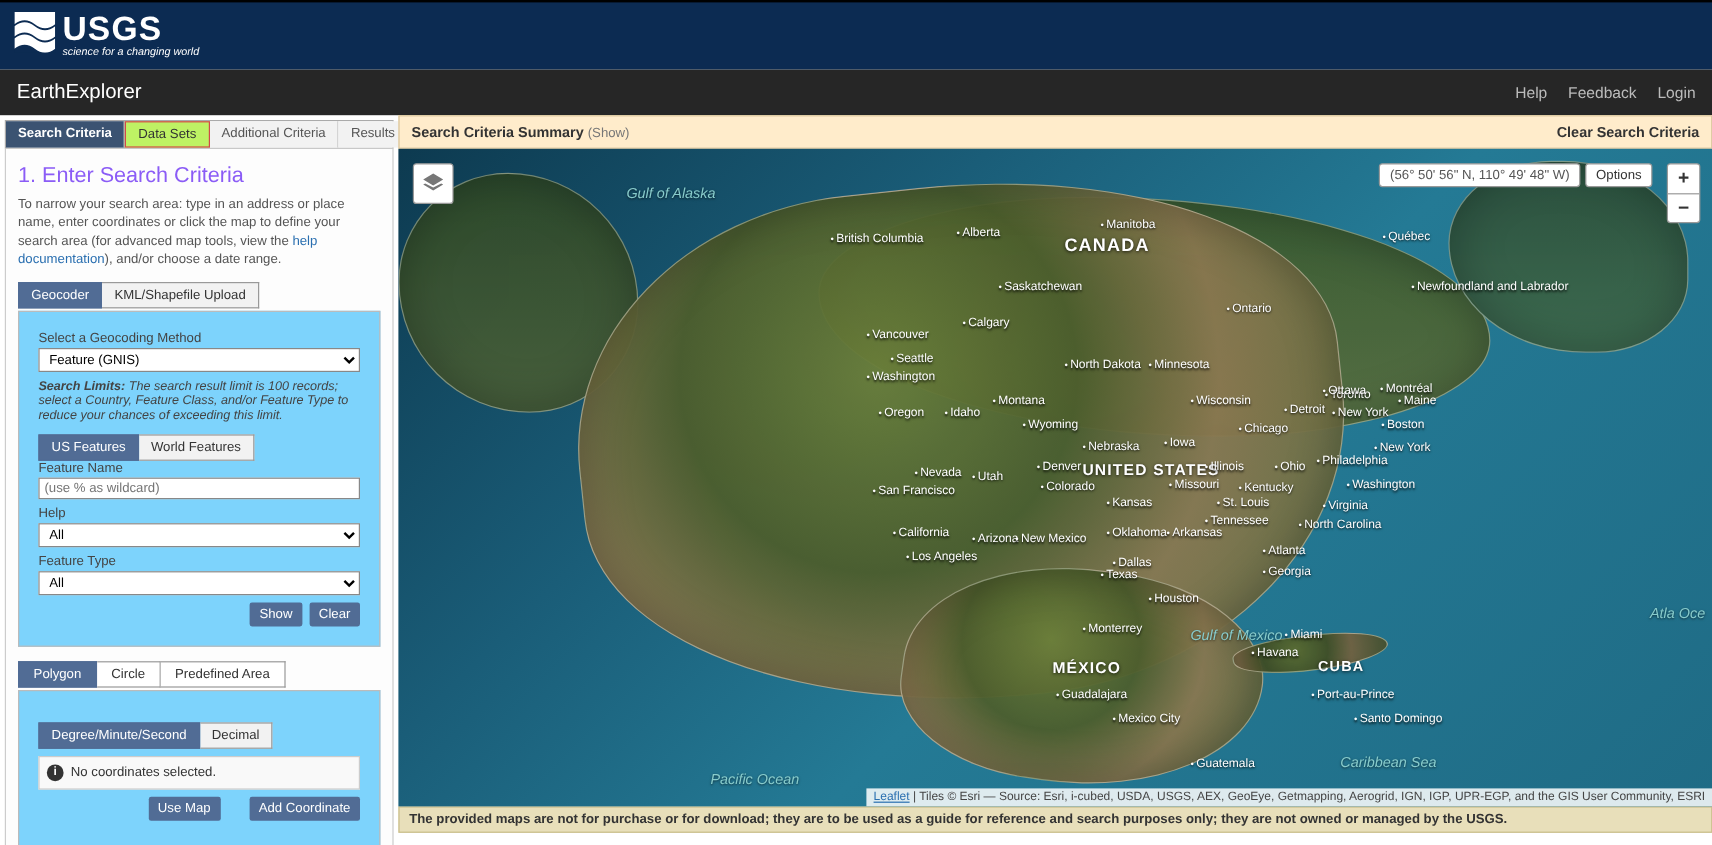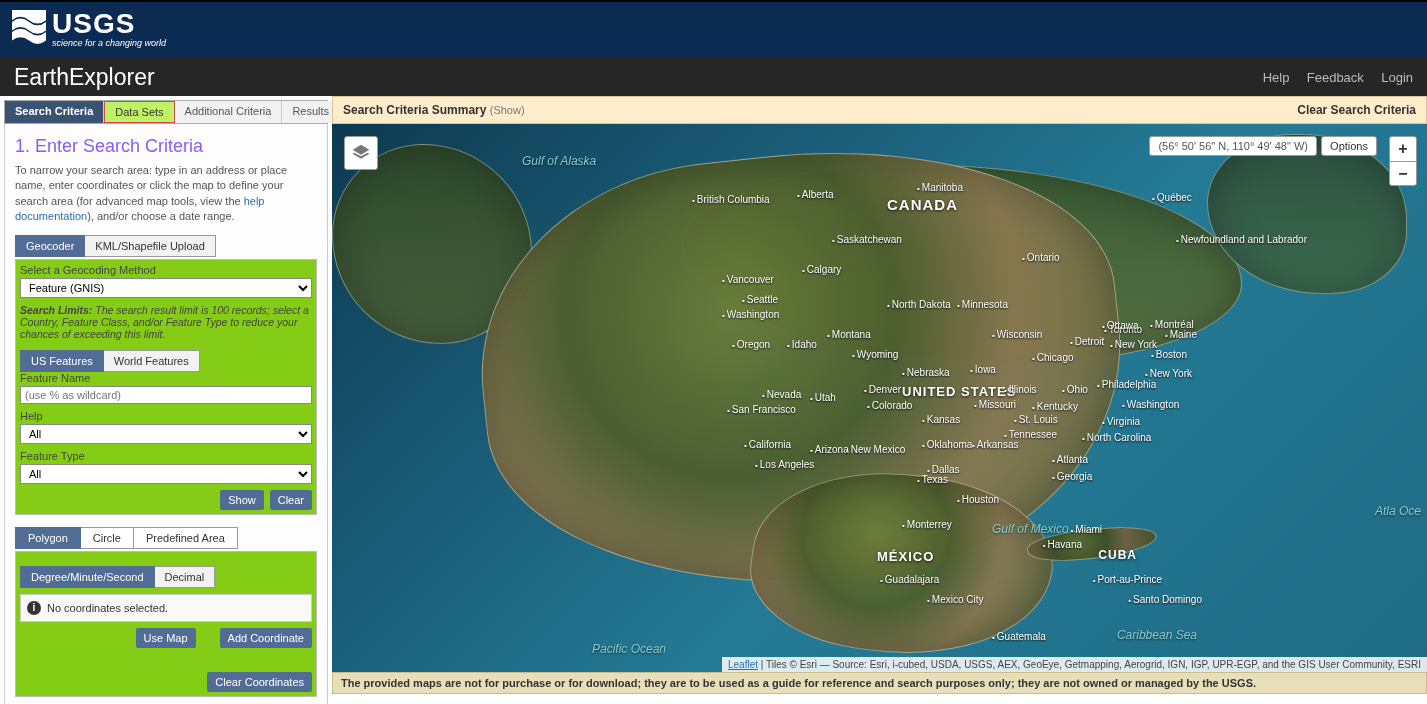--- a/index.html
+++ b/index.html
@@ -5,21 +5,21 @@
   * { box-sizing: border-box; font-family: Arial, Helvetica, sans-serif; }
   body { margin: 0; background: #fff; font-size: 12px; color: #333; }
   .topbar { background: #0c2b52; height: 58px; padding: 8px 12px; border-top: 2px solid #000; }
   .logo { display:flex; align-items:flex-start; gap:6px; }
   .logo-text { color:#fff; }
   .logo-text .big { font-size:28px; font-weight:bold; letter-spacing:1px; line-height:1; }
   .logo-text .small { font-size:9px; font-style:italic; }
   .logo-svg { width:34px; height:34px; }
 
   .titlebar { background: #262626; color:#fff; height:38px; display:flex; align-items:center; justify-content:space-between; padding:0 14px; }
-  .titlebar .app-title { font-size:23px; }
+  .titlebar .app-title { font-size:17px; }
   .titlebar .links a { color:#bbb; text-decoration:none; margin-left:14px; font-size:13px; }
 
   .main { display:flex; }
   .sidebar { width:332px; padding:4px; }
   .maparea { flex:1; position:relative; }
 
   .maintabs { display:flex; border:1px solid #aaa; background:#fff; }
   .maintabs .tab { flex:0 0 auto; padding:4px 10px; font-size:11px; border-right:1px solid #ccc; background:#f2f2f2; cursor:pointer; color:#555; }
   .maintabs .tab.active { background:#3b5372; color:#fff; font-weight:bold; }
   .maintabs .tab.highlighted { border:1px solid #d04a4a; background:#bef264; color:#333; }
@@ -27,21 +27,21 @@
   .sidebar-body { border:1px solid #ccc; border-top:none; padding:8px 10px; background:#fdfdfd; }
   .section-title { font-size:18px; color:#8b5cf6; margin:4px 0 6px; font-weight:normal; }
   .instructions { font-size:11px; color:#555; line-height:1.4; }
   .instructions .link { color:#2a6fb0; }
 
   .subtabs { display:flex; margin-top:10px; gap:0; }
   .subtabs .stab, .pill { padding:4px 10px; font-size:11px; border:1px solid #999; background:#f2f2f2; cursor:pointer; }
   .subtabs .stab.active, .pill.active { background:#516c95; color:#fff; border-color:#516c95; }
   .subtabs .stab + .stab { border-left:none; }
 
-  .panel { border:1px solid #bbb; margin-top:2px; padding:4px; background:#84cc16; font-size:11px; }
+  .panel { border:1px solid #bbb; margin-top:2px; padding:16px; background:#7dd3fc; font-size:11px; }
   .panel .row { margin-bottom:6px; }
   label.lab { display:block; font-size:11px; color:#444; margin-bottom:2px; }
   select, input[type=text] { width:100%; padding:2px 4px; font-size:11px; border:1px solid #888; background:#fff; }
   .limits { font-style:italic; font-size:10.5px; color:#444; margin:6px 0; }
   .limits b { font-weight:bold; }
 
   .btnrow { display:flex; justify-content:flex-end; gap:6px; margin-top:6px; }
   .btn { padding:5px 10px; background:#516c95; color:#fff; border:none; font-size:11px; cursor:pointer; border-radius:2px; }
   .btn.sm { padding:4px 8px; }
 

